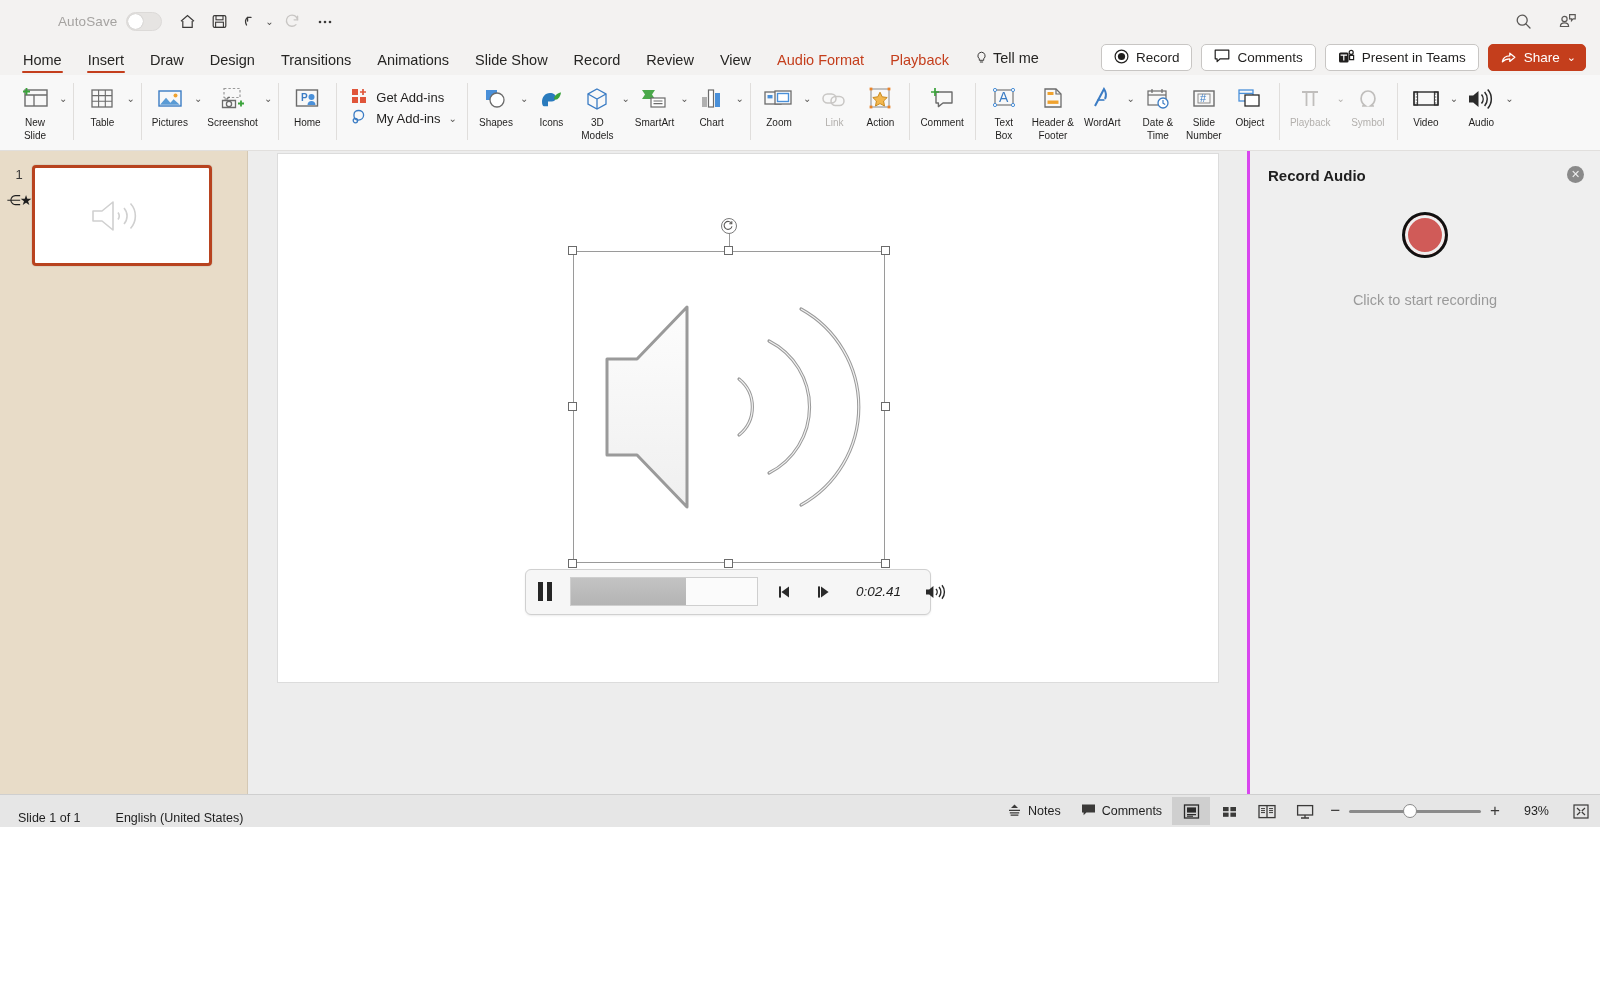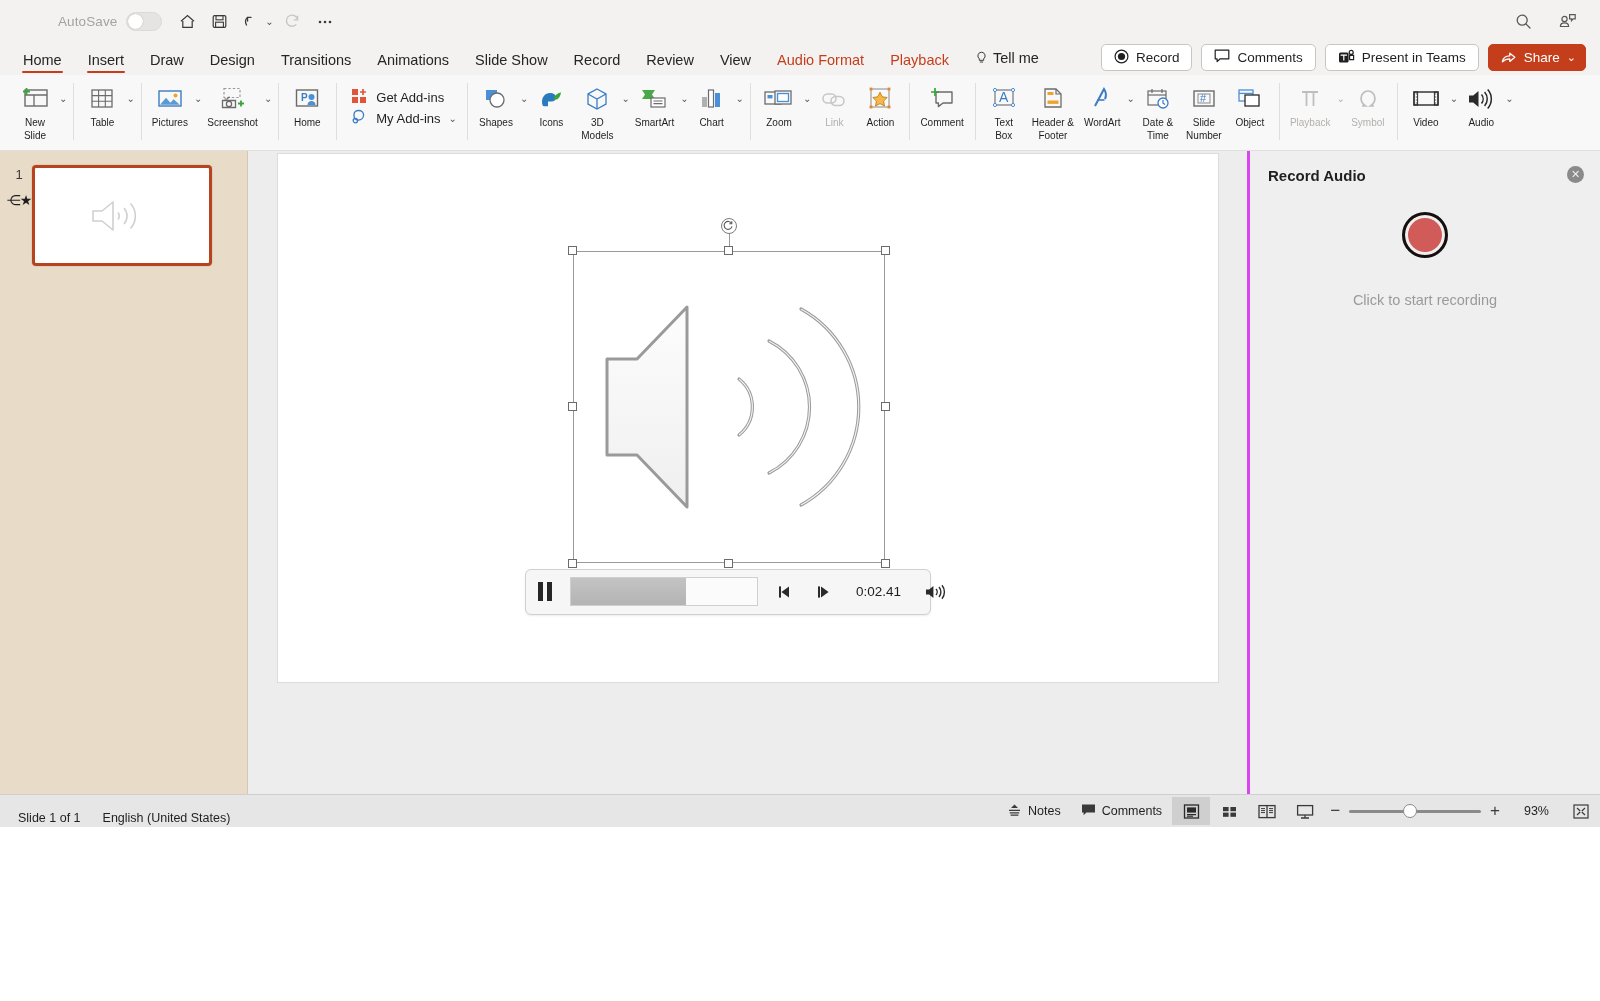--- a/index.html
+++ b/index.html
@@ -134,20 +134,21 @@
     display: flex; align-items: center; justify-content: center; cursor: pointer;
   }
   .speakerart { position: absolute; left: 295px; top: 97px; width: 312px; height: 312px; }
 
   
   .playerbar {
     position: absolute; left: 247px; top: 415px; width: 406px; height: 46px;
     background: #f6f6f6; border: 1px solid #d0d0d0; border-radius: 6px;
     display: flex; align-items: center; padding: 0 12px; gap: 18px;
     box-shadow: 0 1px 2px rgba(0,0,0,.08);
+    font-style: italic;
   }
   .pausebtn { width: 22px; display: flex; gap: 4px; justify-content: center; cursor: pointer; }
   .pausebtn i { display:block; width: 5px; height: 19px; background: #262626; }
   .track {
     flex: 0 0 188px; height: 29px; background: #fbfbfb; border: 1px solid #cfcfcf;
     position: relative; overflow: hidden;
   }
   .trackfill { position: absolute; left: 0; top: 0; bottom: 0; background: linear-gradient(#c3c3c3,#b4b4b4); }
   .stepbtn { display: flex; align-items: center; cursor: pointer; }
   .timeval { font-size: 13.5px; color: #1f1f1f; min-width: 54px; text-align: center; }
@@ -176,21 +177,21 @@
     width: 46px; height: 46px; border-radius: 50%; border: 3px solid #111;
     background: #d05b58; cursor: pointer; box-shadow: inset 0 0 0 3px #efefef;
   }
   .rechint { margin-top: 34px; font-size: 14.5px; color: #9a9a9a; }
 
   
   .statusbar {
     height: 33px; background: #e6e6e6; border-top: 1px solid #cfcfcf;
     display: flex; align-items: center; flex: 0 0 33px; font-size: 12.5px; color: #1f1f1f;
   }
-  .sb-left { display: flex; align-items: center; gap: 22px; padding-left: 18px; margin-top: 13px; }
+  .sb-left { display: flex; align-items: center; gap: 35px; padding-left: 18px; margin-top: 13px; }
   .sb-right { margin-left: auto; display: flex; align-items: center; padding-right: 10px; gap: 0; }
   .sb-btn { display: flex; align-items: center; gap: 6px; padding: 0 10px; height: 28px; cursor: pointer; }
   .viewbtn {
     width: 38px; height: 28px; display: flex; align-items: center; justify-content: center; cursor: pointer;
   }
   .viewbtn.active { background: #cfcfcf; }
   .zoomctl { display: flex; align-items: center; gap: 9px; margin-left: 6px; }
   .zoomsign { font-size: 17px; color: #3b3a39; cursor: pointer; user-select:none; }
   .slider { width: 132px; height: 14px; position: relative; cursor: pointer; }
   .slider::before {

